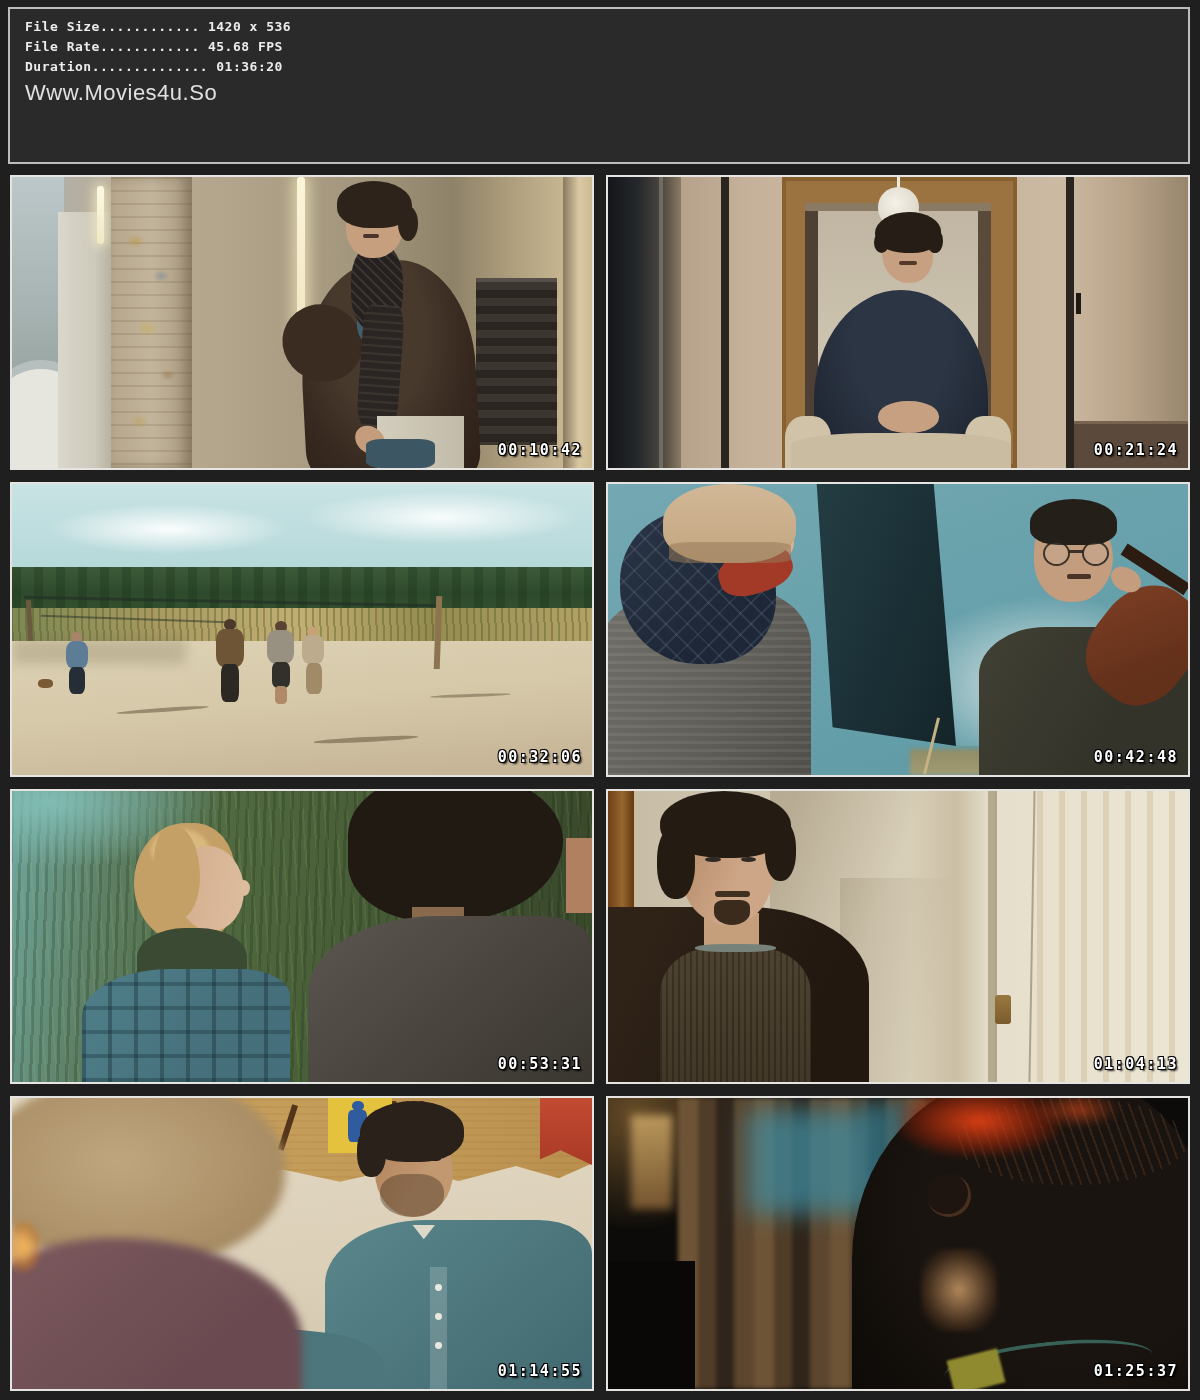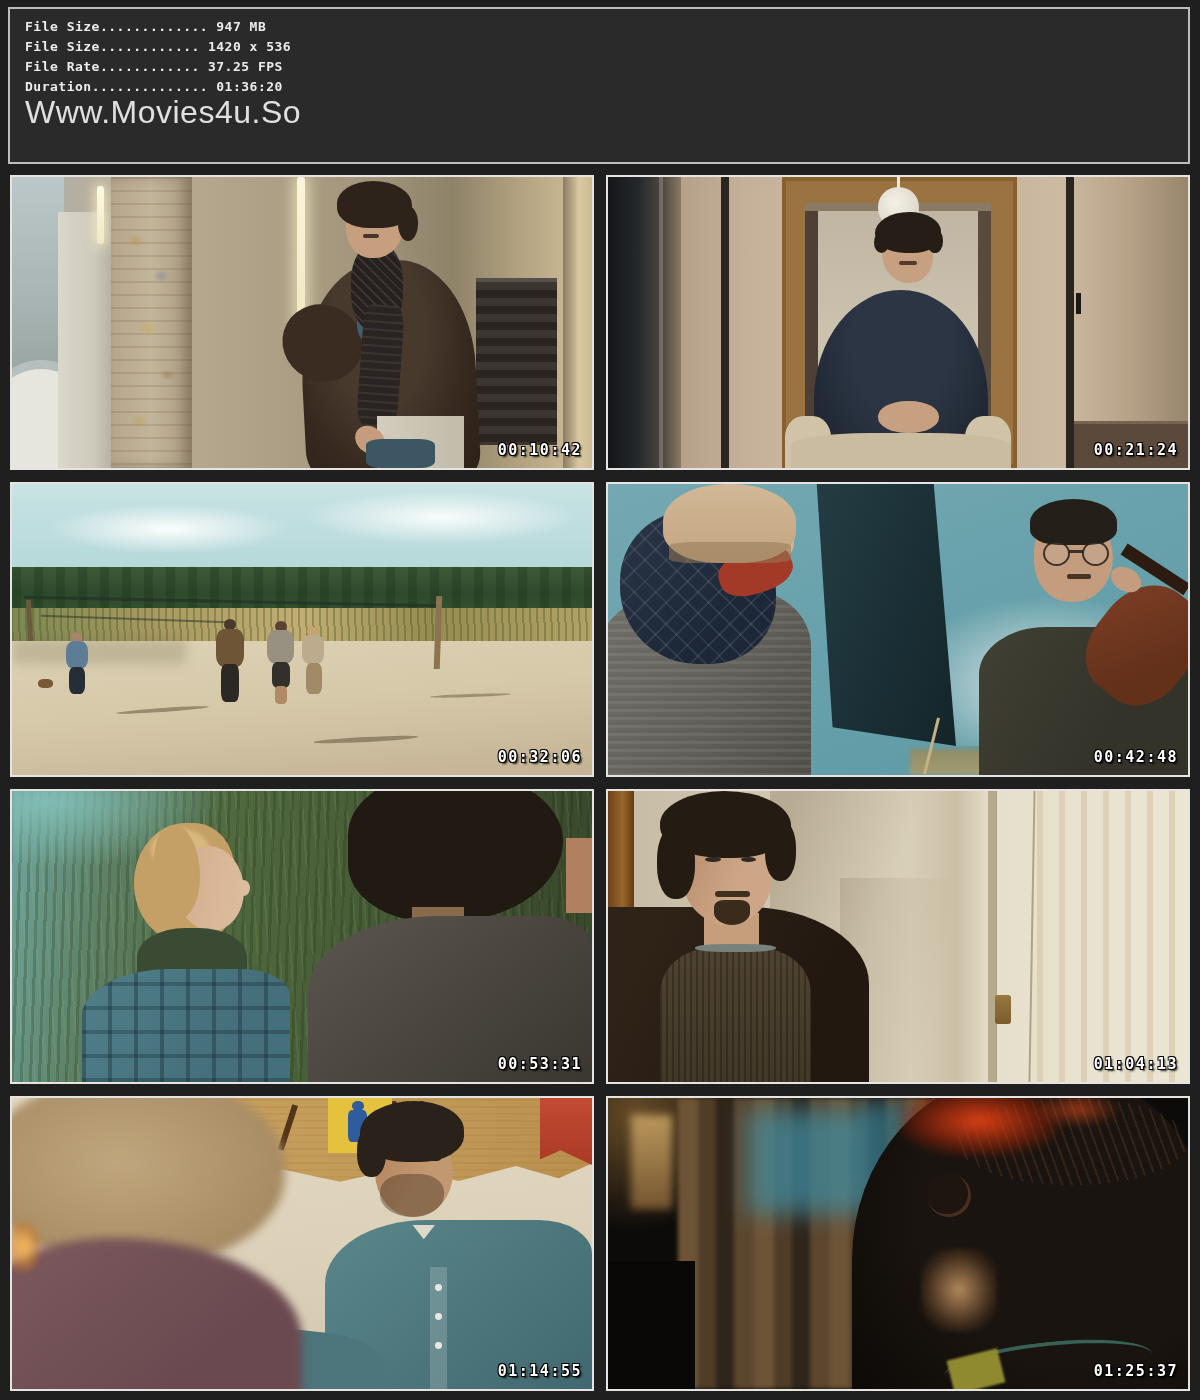--- a/index.html
+++ b/index.html
@@ -9,21 +9,21 @@
   figure{margin:0;}
 
   
   .info-panel{position:absolute;left:8px;top:7px;width:1182px;height:157px;
     box-sizing:border-box;background:#2a2a2a;border:2px solid #bdbdbd;
     padding:8px 14px 0 15px;}
   .info-line{font:bold 13px "DejaVu Sans Mono",monospace;color:#ececec;
     line-height:20px;letter-spacing:.5px;white-space:pre;}
   .info-line .val{padding-left:.62em;}
   .watermark{font-family:"Liberation Sans",sans-serif;font-weight:400;
-    font-size:32px;line-height:29px;color:#e0e0e0;letter-spacing:.5px;margin-top:1px;}
+    font-size:22px;line-height:29px;color:#e0e0e0;letter-spacing:.5px;margin-top:1px;}
 
   
   .grid{position:absolute;left:10px;top:175px;width:1180px;
     display:grid;grid-template-columns:repeat(2,1fr);gap:12px;}
   .cell{height:295px;box-sizing:border-box;border:2px solid #e6e4e0;
     position:relative;overflow:hidden;background:#232323;}
   .sc{position:absolute;inset:0;overflow:hidden;}
   .ts{position:absolute;right:10px;bottom:9px;z-index:50;
     font:bold 15px "DejaVu Sans Mono",monospace;letter-spacing:1.5px;color:#fff;
     text-shadow:-1px -1px 0 #000,1px -1px 0 #000,-1px 1px 0 #000,1px 1px 0 #000,2px 2px 2px rgba(0,0,0,.85);}
@@ -229,23 +229,22 @@
   #s8 .redb{left:74%;top:-2%;width:14%;height:12%;background:radial-gradient(ellipse,rgba(225,75,25,.6),transparent 75%);filter:blur(3px);}
   #s8 .ear{left:55%;top:26%;width:7.5%;height:15%;background:#1e1510;border-radius:50%;box-shadow:inset -2px -2px 0 1px rgba(150,95,60,.35);}
   #s8 .jaw{left:54%;top:52%;width:13%;height:28%;background:radial-gradient(ellipse,rgba(215,165,110,.8),rgba(150,100,55,.3) 60%,transparent 82%);filter:blur(2px);}
   #s8 .rim{left:58%;top:84%;width:36%;height:16%;border-top:4px solid rgba(90,190,175,.45);border-radius:50% 50% 0 0;transform:rotate(-6deg);box-sizing:border-box;}
   #s8 .ypatch{left:59%;top:88%;width:9%;height:12%;background:#8f8a2f;filter:blur(1px);transform:rotate(-14deg);}
 </style>
 </head>
 <body>
 
 <div class="info-panel">
-  <div class="info-line"><span>File Size</span><span>.............</span><span class="val">947 MB</span></div>
   <div class="info-line"><span>File Size</span><span>............</span><span class="val">1420 x 536</span></div>
-  <div class="info-line"><span>File Rate</span><span>............</span><span class="val">37.25 FPS</span></div>
+  <div class="info-line"><span>File Rate</span><span>............</span><span class="val">45.68 FPS</span></div>
   <div class="info-line"><span>Duration</span><span>..............</span><span class="val">01:36:20</span></div>
   <div class="watermark">Www.Movies4u.So</div>
 </div>
 
 <div class="grid">
 
   <figure class="cell">
     <div class="sc" id="s1">
       <div class="a stair"></div>
       <div class="a step"></div>

